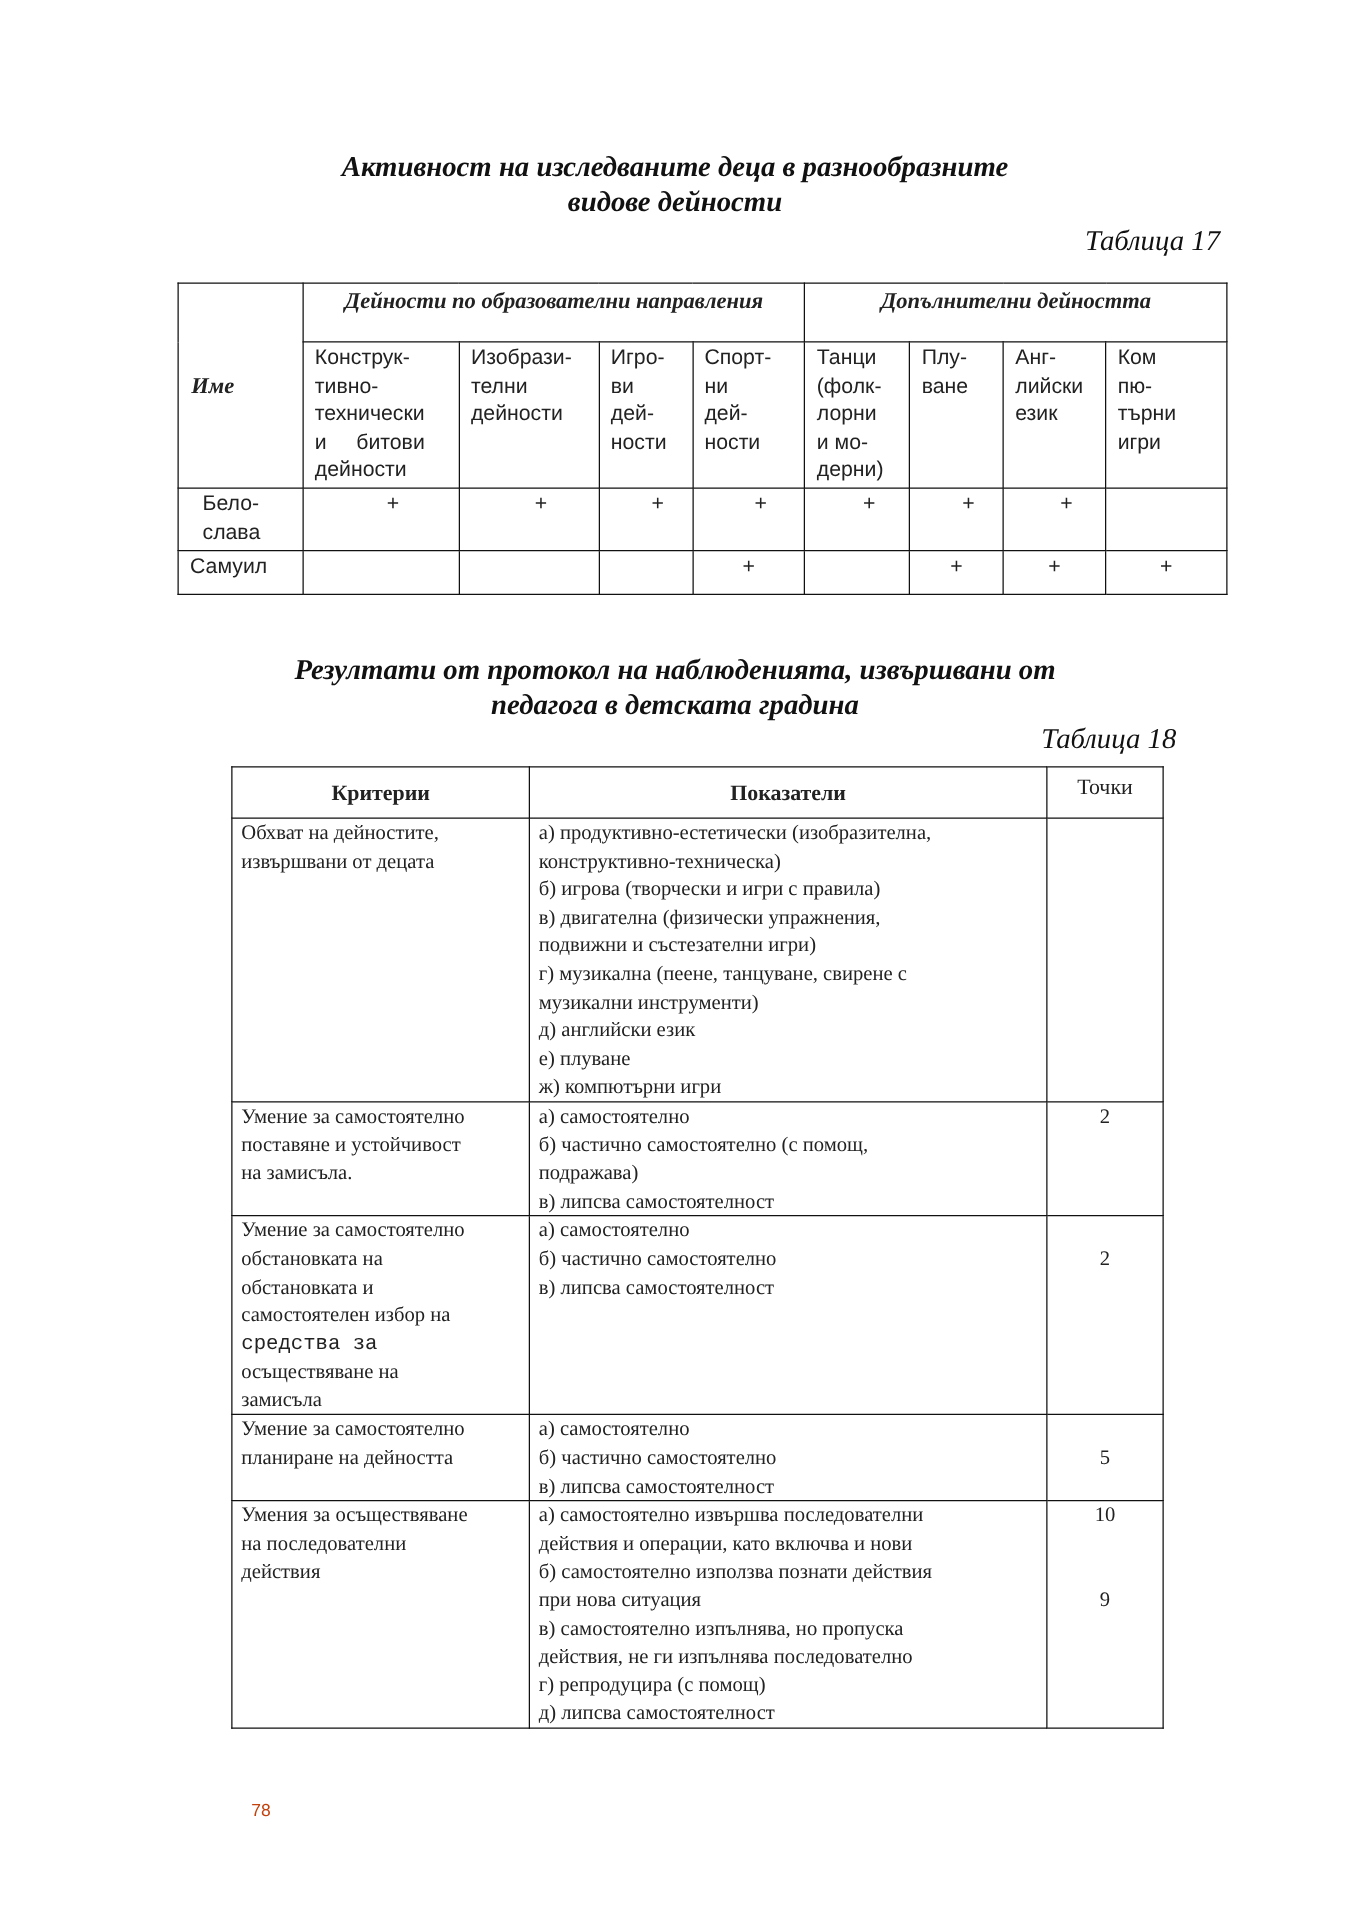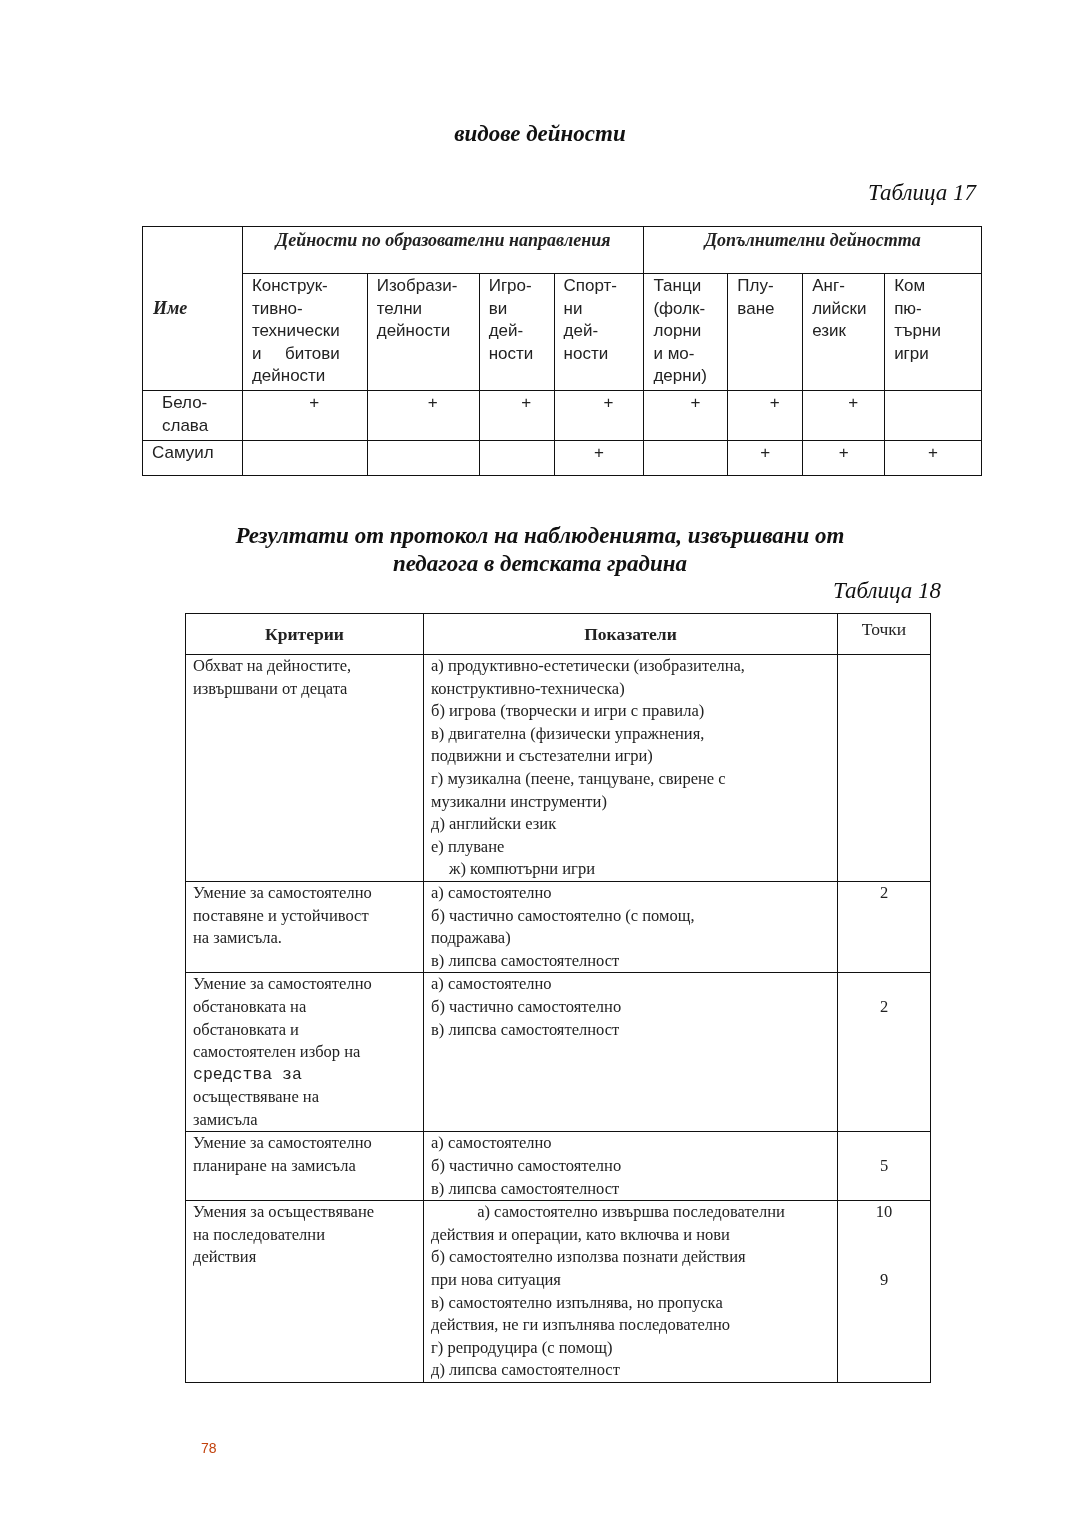--- a/index.html
+++ b/index.html
@@ -27,20 +27,21 @@
     #t18 td.c1 { width: 224px; }
     #t18 td.c2 { width: 400px; }
     #t18 td.c3 { text-align: center; padding: 0; }
     #t18 .line { white-space: nowrap; }
     .pagenum { position: absolute; left: 201px; top: 1440px; font-family: "Liberation Sans", sans-serif; font-size: 14px; color: #c2410c; }
   </style>
 </head>
 <body>
 
 <div class="title" style="top:120px;">
+  <div>Активност на изследваните деца в разнообразните</div>
   <div>видове дейности</div>
 </div>
 <div class="tabnum" style="left:868px; top:180px;">Таблица 17</div>
 
 <table id="t17">
   <colgroup>
     <col style="width:100px">
       <col style="width:125px">
       <col style="width:112px">
       <col style="width:75px">
@@ -159,21 +160,21 @@
         <td class="c2">
           <div class="line" style="min-height: 22.6px;">а) продуктивно-естетически (изобразителна,</div>
           <div class="line" style="min-height: 22.6px;">конструктивно-техническа)</div>
           <div class="line" style="min-height: 22.6px;">б) игрова (творчески и игри с правила)</div>
           <div class="line" style="min-height: 22.6px;">в) двигателна (физически упражнения,</div>
           <div class="line" style="min-height: 22.6px;">подвижни и състезателни игри)</div>
           <div class="line" style="min-height: 22.6px;">г) музикална (пеене, танцуване, свирене с</div>
           <div class="line" style="min-height: 22.6px;">музикални инструменти)</div>
           <div class="line" style="min-height: 22.6px;">д) английски език</div>
           <div class="line" style="min-height: 22.6px;">е) плуване</div>
-          <div class="line" style="min-height: 22.6px; margin-left: 18px;">ж) компютърни игри</div>
+          <div class="line" style="min-height: 22.6px;">ж) компютърни игри</div>
         </td>
         <td class="c3">
           <div class="line" style="min-height: 22.6px;"></div>
         </td>
       </tr>
       <tr>
         <td class="c1">
           <div class="line" style="min-height: 22.6px;">Умение за самостоятелно</div>
           <div class="line" style="min-height: 22.6px;">поставяне и устойчивост</div>
           <div class="line" style="min-height: 22.6px;">на замисъла.</div>
@@ -204,40 +205,40 @@
           <div class="line" style="min-height: 22.6px;">в) липсва  самостоятелност</div>
         </td>
         <td class="c3">
           <div class="line" style="min-height: 22.6px;"></div>
           <div class="line" style="min-height: 22.6px;">2</div>
         </td>
       </tr>
       <tr>
         <td class="c1">
           <div class="line" style="min-height: 22.6px;">Умение за самостоятелно</div>
-          <div class="line" style="min-height: 22.6px;">планиране на замисъла</div>
+          <div class="line" style="min-height: 22.6px;">планиране на дейността</div>
         </td>
         <td class="c2">
           <div class="line" style="min-height: 22.6px;">а) самостоятелно</div>
           <div class="line" style="min-height: 22.6px;">б) частично самостоятелно</div>
           <div class="line" style="min-height: 22.6px;">в) липсва самостоятелност</div>
         </td>
         <td class="c3">
           <div class="line" style="min-height: 22.6px;"></div>
           <div class="line" style="min-height: 22.6px;">5</div>
         </td>
       </tr>
       <tr>
         <td class="c1">
           <div class="line" style="min-height: 22.6px;">Умения за осъществяване</div>
           <div class="line" style="min-height: 22.6px;">на последователни</div>
           <div class="line" style="min-height: 22.6px;">действия</div>
         </td>
         <td class="c2">
-          <div class="line" style="min-height: 22.6px; text-align: center;">а) самостоятелно извършва последователни</div>
+          <div class="line" style="min-height: 22.6px;">а) самостоятелно извършва последователни</div>
           <div class="line" style="min-height: 22.6px;">действия и операции, като включва и нови</div>
           <div class="line" style="min-height: 22.6px;">б) самостоятелно използва познати действия</div>
           <div class="line" style="min-height: 22.6px;">при нова ситуация</div>
           <div class="line" style="min-height: 22.6px;">в) самостоятелно изпълнява, но пропуска</div>
           <div class="line" style="min-height: 22.6px;">действия, не ги изпълнява последователно</div>
           <div class="line" style="min-height: 22.6px;">г) репродуцира (с помощ)</div>
           <div class="line" style="min-height: 22.6px;">д) липсва самостоятелност</div>
         </td>
         <td class="c3">
           <div class="line" style="min-height: 22.6px;">10</div>

